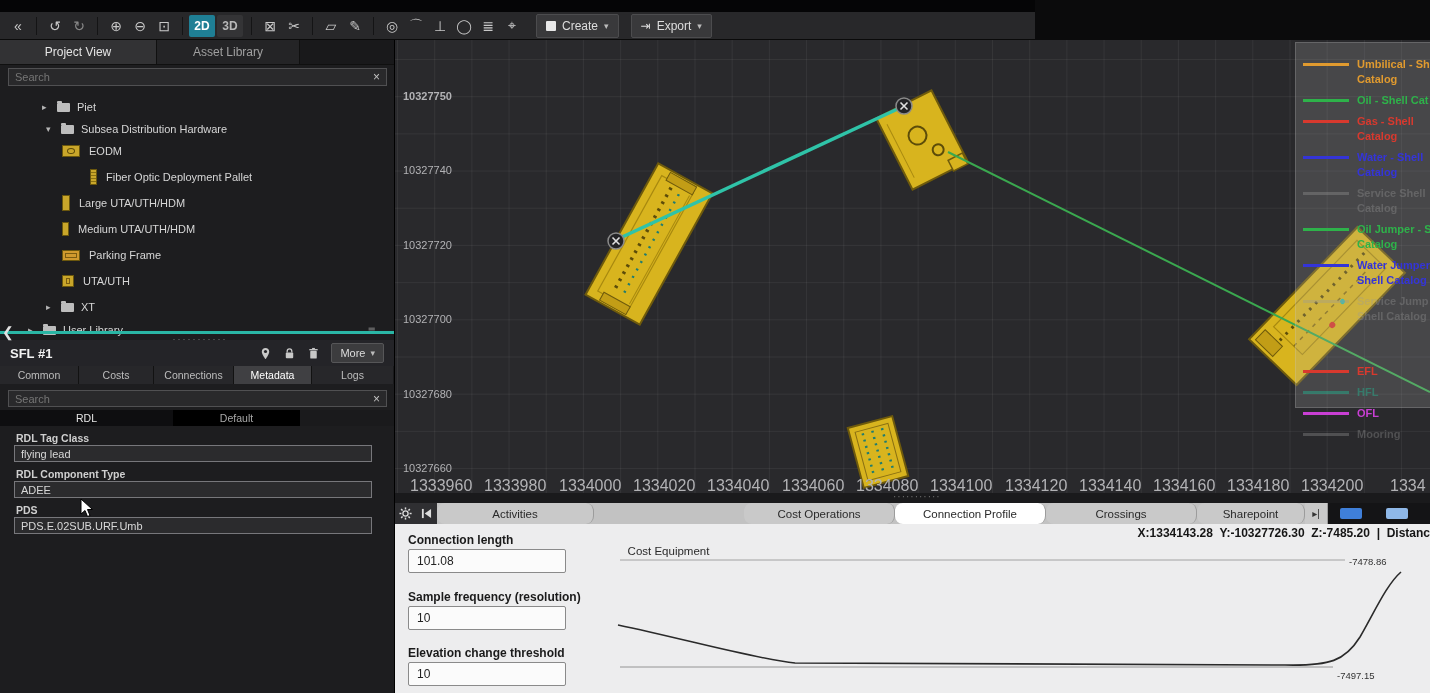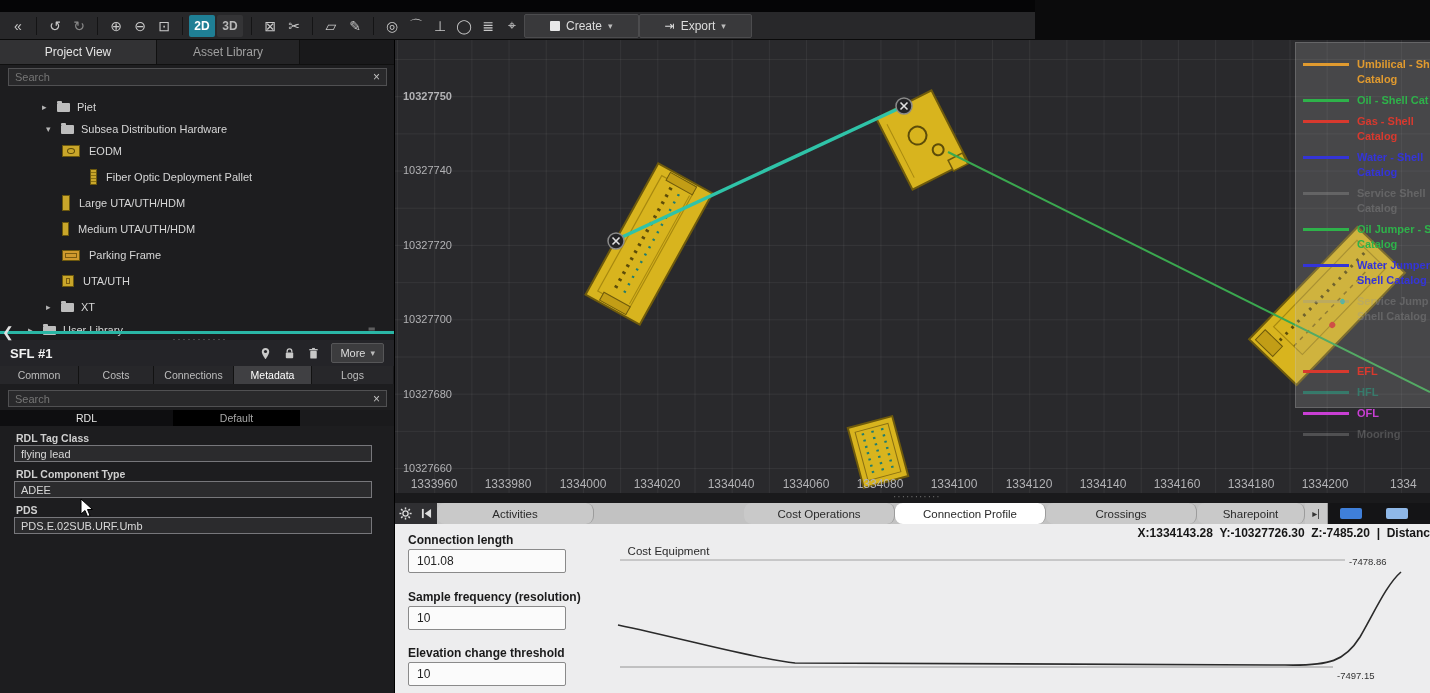--- a/index.html
+++ b/index.html
@@ -8,21 +8,21 @@
   .abs{position:absolute;}
 
   
   .topstrip{left:0;top:0;width:1430px;height:12px;background:#050506;}
   .toolbar{left:0;top:12px;width:1430px;height:28px;background:#28282a;border-bottom:1px solid #0a0a0a;display:flex;align-items:center;padding-left:6px;box-sizing:border-box;}
   .tbtn{width:24px;height:22px;display:flex;align-items:center;justify-content:center;color:#c8c8c8;font-size:14px;border-radius:2px;flex:none;}
   .tbtn.dim{color:#8a8a8a;}
   .tsep{width:1px;height:18px;background:#141415;margin:0 6px;flex:none;}
   .mode{width:26px;height:22px;font-size:12px;font-weight:bold;color:#b8b8b8;display:flex;align-items:center;justify-content:center;border-radius:2px;background:#343436;flex:none;margin-right:2px;}
   .mode.active{background:#1f7f95;color:#fff;}
-  .dropbtn{height:22px;background:#39393b;border:1px solid #4c4c4e;border-radius:2px;color:#ddd;font-size:12px;display:flex;align-items:center;gap:6px;padding:0 25px;margin-left:0;flex:none;}
+  .dropbtn{height:22px;background:#39393b;border:1px solid #4c4c4e;border-radius:2px;color:#ddd;font-size:12px;display:flex;align-items:center;gap:6px;padding:0 9px;margin-left:12px;flex:none;}
   .cube{width:10px;height:10px;background:#e8e8e8;border-radius:1px;}
   .caret{font-size:9px;color:#bbb;}
   .topright{left:1035px;top:0;width:395px;height:40px;background:#0b0b0c;}
 
   
   .sidebar{left:0;top:40px;width:395px;height:653px;background:#1d1d1f;border-right:1px solid #000;box-sizing:border-box;}
   .sbtabs{position:absolute;left:0;top:0;width:100%;height:24px;background:#19191b;display:flex;border-bottom:1px solid #101010;}
   .sbtab{width:157px;display:flex;align-items:center;justify-content:center;font-size:12px;color:#a0a0a0;background:#242426;border-right:1px solid #101010;box-sizing:border-box;}
   .sbtab.active{background:#323234;color:#e4e4e4;}
   .searchbox{position:absolute;height:18px;background:#29292b;border:1px solid #505052;display:flex;align-items:center;padding:0 6px;box-sizing:border-box;}
@@ -58,21 +58,21 @@
   .subtab.def{width:127px;background:#000000;color:#a8a8a8;}
   .flabel{position:absolute;left:16px;font-size:10.5px;font-weight:bold;color:#cfcfcf;}
   .finput{position:absolute;left:14px;width:358px;height:17px;background:#2b2b2d;border:1px solid #77777b;color:#d8d8d8;font-size:11px;font-family:inherit;padding:0 6px;box-sizing:border-box;outline:none;}
   .collapsearrow{left:2px;top:324px;color:#e2e2e2;font-size:14px;}
 
   
   .canvas{left:395px;top:40px;width:1035px;height:463px;background:#29292c;overflow:hidden;
     background-image:linear-gradient(rgba(255,255,255,.055) 1px, transparent 1px),linear-gradient(90deg, rgba(255,255,255,.055) 1px, transparent 1px);
     background-size:37.2px 37.2px;background-position:2px 19px;}
   .ylab{position:absolute;left:8px;color:#b2b2b5;font-size:11px;}
-  .xlab{position:absolute;top:437px;width:48px;text-align:center;color:#b2b2b5;font-size:12px;}
+  .xlab{position:absolute;top:437px;width:48px;text-align:center;color:#b2b2b5;font-size:16px;}
   .hscroll{position:absolute;left:0;bottom:0;width:100%;height:10px;background:#1a1a1c;}
   .hscroll .dots{position:absolute;left:498px;top:-2px;color:#6e6e6e;font-size:10px;letter-spacing:1px;}
   .legend{position:absolute;left:900px;top:2px;width:200px;height:366px;background:rgba(178,178,178,.22);border:1px solid rgba(210,210,210,.22);padding:14px 8px 8px 7px;box-sizing:border-box;}
   .lrow{display:flex;align-items:flex-start;margin-bottom:6px;white-space:nowrap;overflow:hidden;}
   .lrow.faint{opacity:.35;}
   .lswatch{width:46px;height:3px;margin:6px 8px 0 0;flex:none;}
   .llabel{font-size:11px;font-weight:bold;line-height:15px;}
   .llabel span{display:block;}
   .lgap{margin-top:40px;}
 

